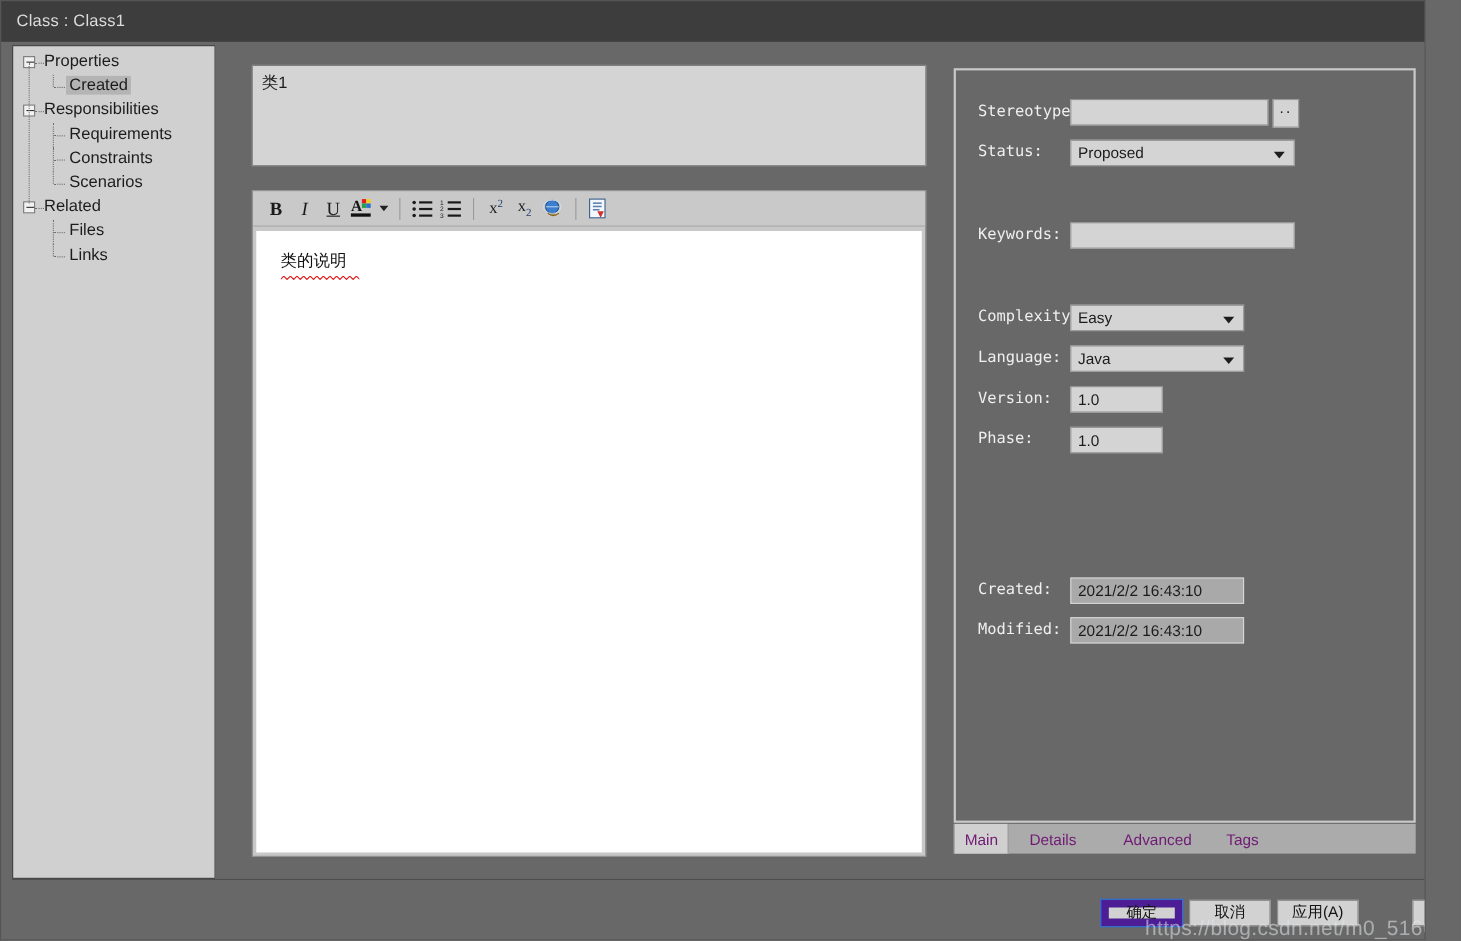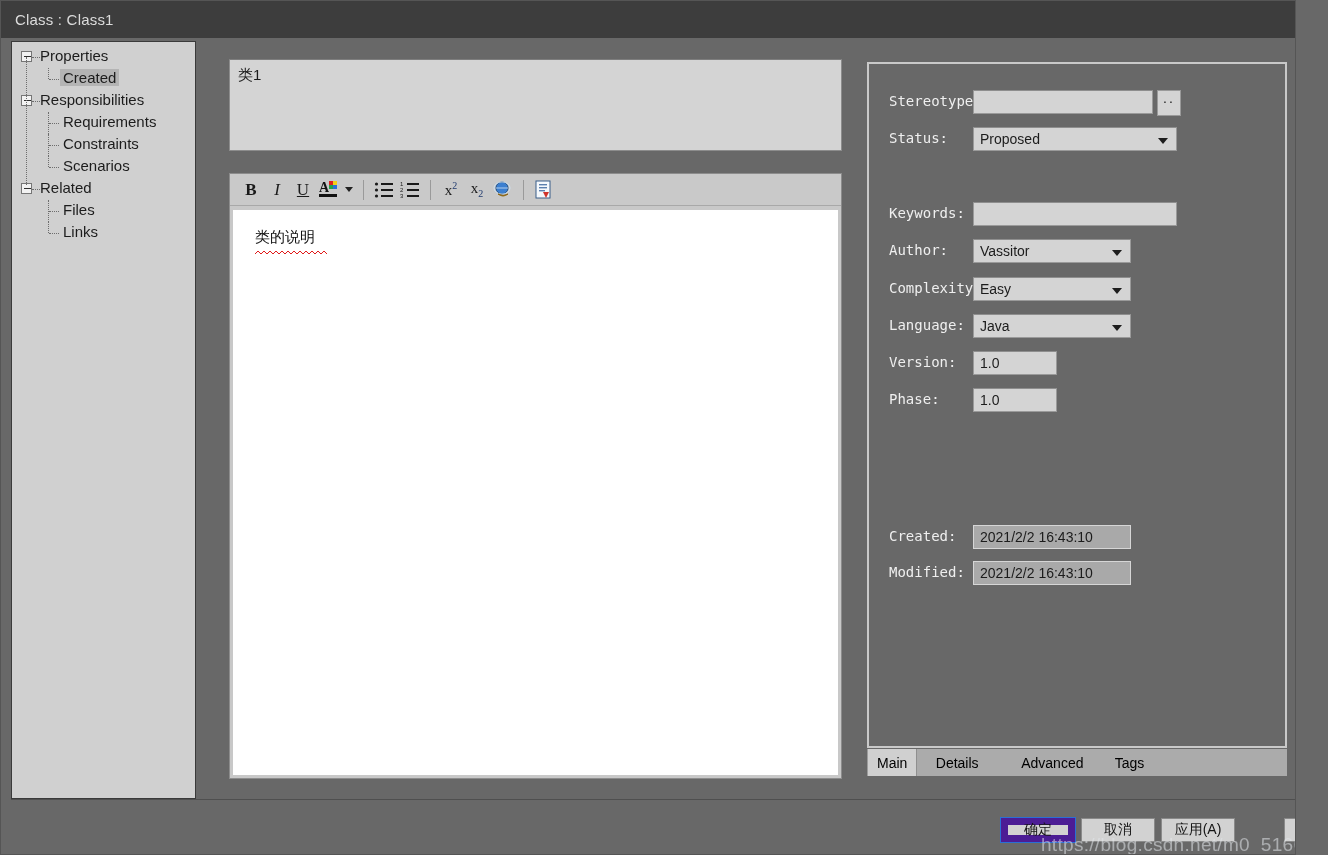--- a/index.html
+++ b/index.html
@@ -224,21 +224,21 @@
     position: absolute; left: 866px; top: 748px;
     width: 420px; height: 27px;
     background: #ababab;
     border-left: 1px solid #9c9c9c;
   }
   .tab {
     position: absolute; top: 0;
     height: 27px;
     padding: 0 9px;
     display: flex; align-items: center;
-    font-size: 14px; color: #000000;
+    font-size: 14px; color: #701a75;
     cursor: pointer;
   }
   .tab.active {
     background: #d0d0d0;
     border-right: 1px solid #8f8f8f;
   }
 
   
   .footer-sep {
     position: absolute; left: 10px; top: 798px;
@@ -422,27 +422,20 @@
           <div class="fval">Proposed</div>
           <div class="arrow"></div>
         </div>
       </div>
       <div class="field-row" style="top: 137.9px; width: 100%;">
         <div class="flabel">Keywords:</div>
         <div class="fctl" style="width: 204px;">
           <div class="fval"></div>
         </div>
       </div>
-      <div class="field-row" style="top: 175.2px; width: 100%;">
-        <div class="flabel">Author:</div>
-        <div class="fctl combo" style="width: 158px;">
-          <div class="fval">Vassitor</div>
-          <div class="arrow"></div>
-        </div>
-      </div>
       <div class="field-row" style="top: 212.5px; width: 100%;">
         <div class="flabel">Complexity:</div>
         <div class="fctl combo" style="width: 158px;">
           <div class="fval">Easy</div>
           <div class="arrow"></div>
         </div>
       </div>
       <div class="field-row" style="top: 249.8px; width: 100%;">
         <div class="flabel">Language:</div>
         <div class="fctl combo" style="width: 158px;">

